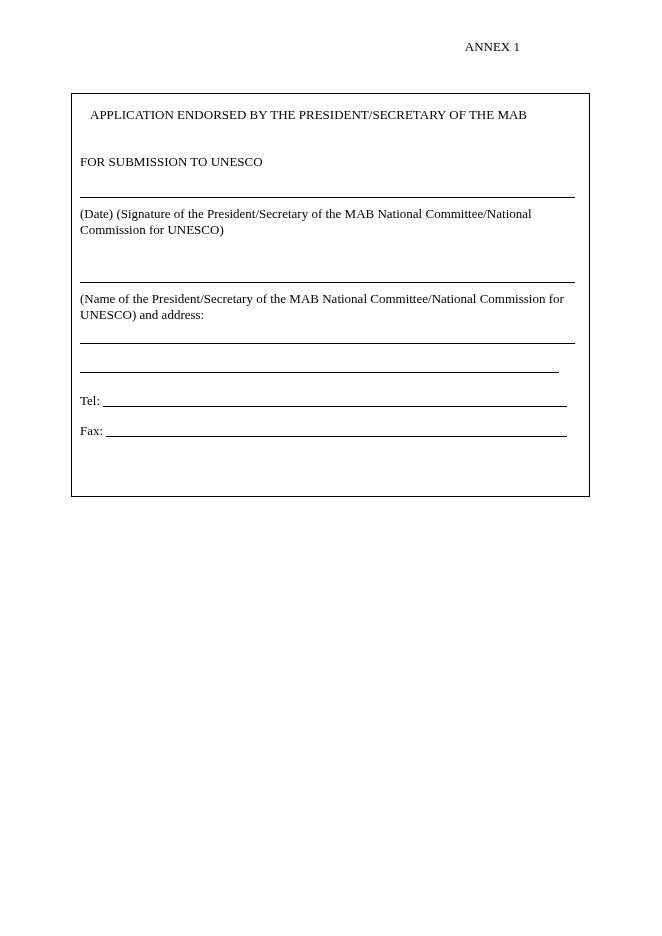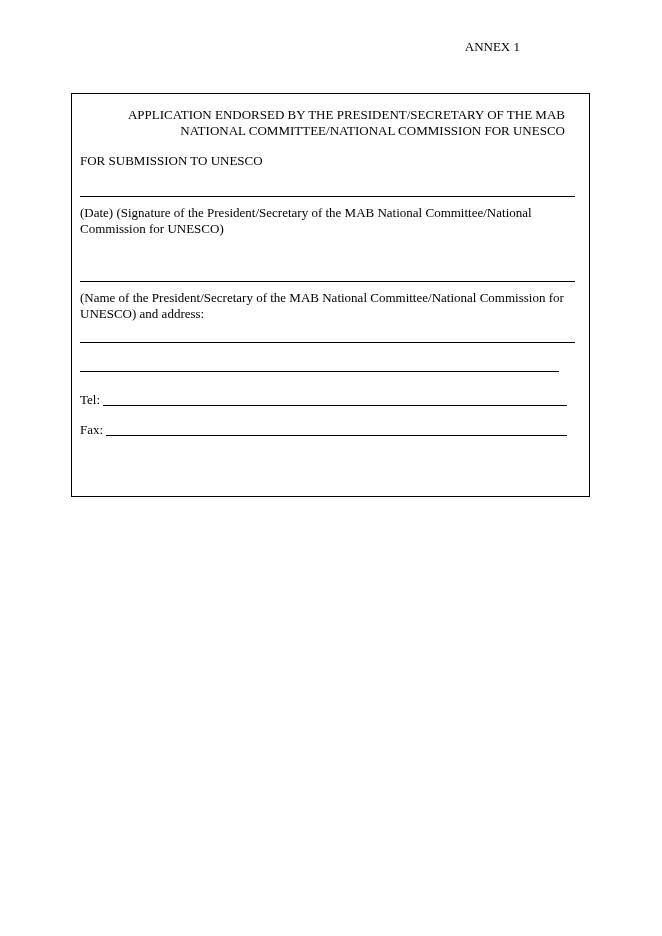--- a/index.html
+++ b/index.html
@@ -30,25 +30,25 @@
     left: 71px;
     top: 93px;
     width: 519px;
     height: 404px;
     border: 1px solid #000000;
     padding: 13px 14px 0 8px;
     font-size: 13px;
     line-height: 16px;
   }
   .title {
-    text-align: right;
+    text-align: left;
     padding: 0 10px;
   }
   .bold { font-weight: bold; }
-  .submission { margin-top: 14px; }
+  .submission { margin-top: 31px; }
   .blank-line {
     border-bottom: 1px solid #000000;
     height: 1px;
   }
   .bl-1 { margin-top: 27px; }
   .bl-2 { margin-top: 44px; }
   .bl-3 { margin-top: 20px; }
   .bl-4 { margin-top: 28px; margin-right: 16px; }
   .caption { margin-top: 8px; }
   .fill-row {
@@ -69,21 +69,20 @@
 <body>
 
 <div class="page">
 
   <div class="annex">ANNEX 1</div>
 
   <div class="box">
 
     <div class="title">
       <div>APPLICATION ENDORSED BY THE PRESIDENT/SECRETARY OF THE MAB</div>
-      <div>NATIONAL COMMITTEE/NATIONAL COMMISSION FOR UNESCO</div>
     </div>
 
     <div class="submission">FOR SUBMISSION TO UNESCO</div>
 
     <div class="blank-line bl-1"></div>
 
     <div class="caption">(Date) (Signature of the President/Secretary of the MAB National Committee/National Commission for UNESCO)</div>
 
     <div class="blank-line bl-2"></div>
 

